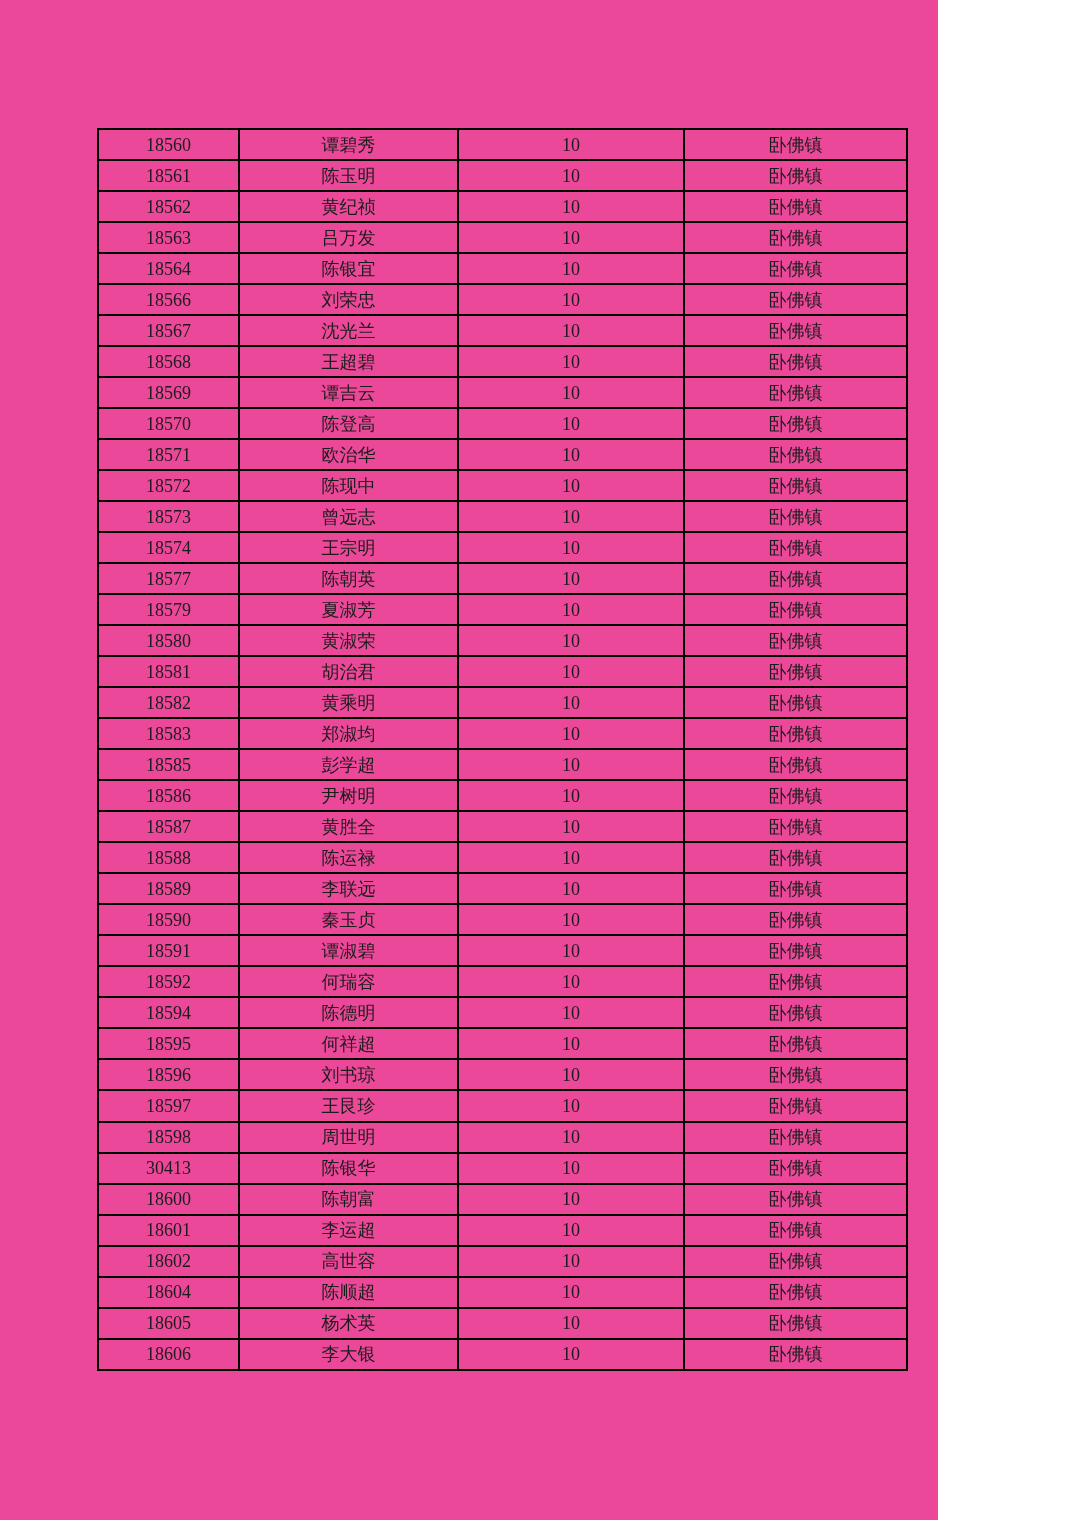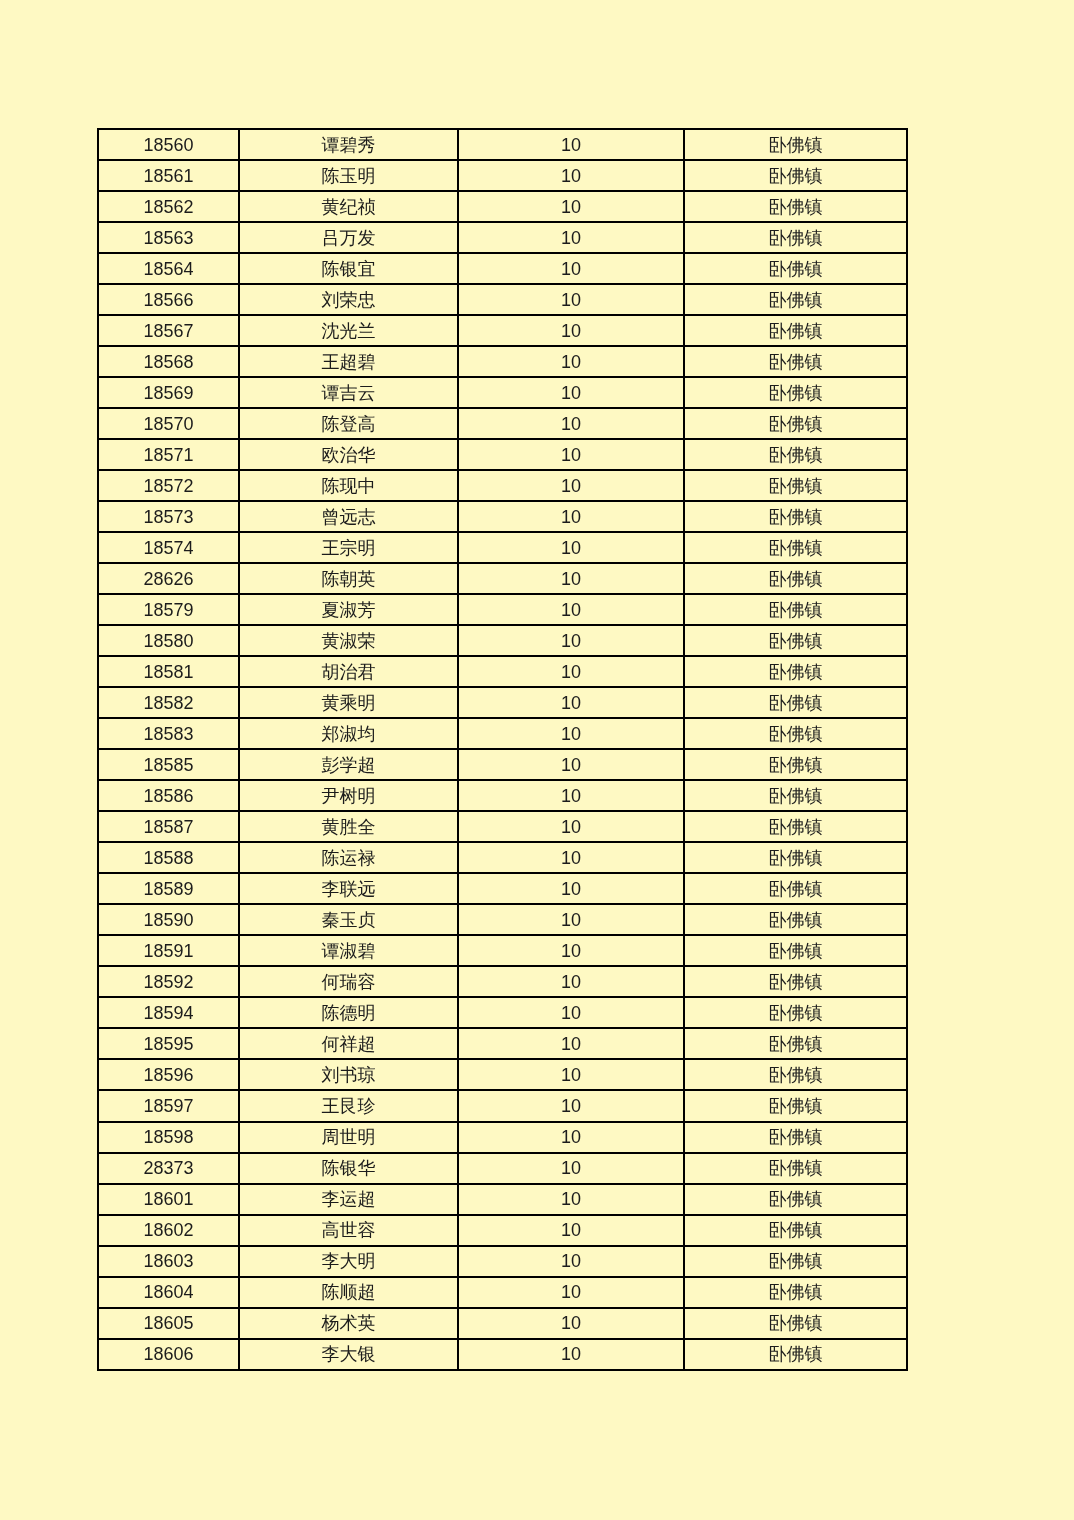--- a/index.html
+++ b/index.html
@@ -2,24 +2,24 @@
 <html><head>
 <meta charset="utf-8">
 <style>
   html, body {
     margin: 0;
     padding: 0;
     background: #ffffff;
   }
   .page {
     position: relative;
-    width: 1074px;
+    width: 938px;
     height: 1520px;
-    background: #fef9c3;
-    font-family: Liberation Sans, sans-serif;
+    background: #ec4899;
+    font-family: Liberation Serif, serif;
   }
   table.records {
     position: absolute;
     left: 97px;
     top: 128px;
     width: 809px;
     height: 1243px;
     border-collapse: collapse;
     table-layout: fixed;
   }
@@ -129,21 +129,21 @@
           <td>10</td>
           <td>卧佛镇</td>
         </tr>
         <tr>
           <td>18574</td>
           <td>王宗明</td>
           <td>10</td>
           <td>卧佛镇</td>
         </tr>
         <tr>
-          <td>28626</td>
+          <td>18577</td>
           <td>陈朝英</td>
           <td>10</td>
           <td>卧佛镇</td>
         </tr>
         <tr>
           <td>18579</td>
           <td>夏淑芳</td>
           <td>10</td>
           <td>卧佛镇</td>
         </tr>
@@ -243,40 +243,40 @@
           <td>10</td>
           <td>卧佛镇</td>
         </tr>
         <tr>
           <td>18598</td>
           <td>周世明</td>
           <td>10</td>
           <td>卧佛镇</td>
         </tr>
         <tr>
-          <td>28373</td>
+          <td>30413</td>
           <td>陈银华</td>
+          <td>10</td>
+          <td>卧佛镇</td>
+        </tr>
+        <tr>
+          <td>18600</td>
+          <td>陈朝富</td>
           <td>10</td>
           <td>卧佛镇</td>
         </tr>
         <tr>
           <td>18601</td>
           <td>李运超</td>
           <td>10</td>
           <td>卧佛镇</td>
         </tr>
         <tr>
           <td>18602</td>
           <td>高世容</td>
-          <td>10</td>
-          <td>卧佛镇</td>
-        </tr>
-        <tr>
-          <td>18603</td>
-          <td>李大明</td>
           <td>10</td>
           <td>卧佛镇</td>
         </tr>
         <tr>
           <td>18604</td>
           <td>陈顺超</td>
           <td>10</td>
           <td>卧佛镇</td>
         </tr>
         <tr>

